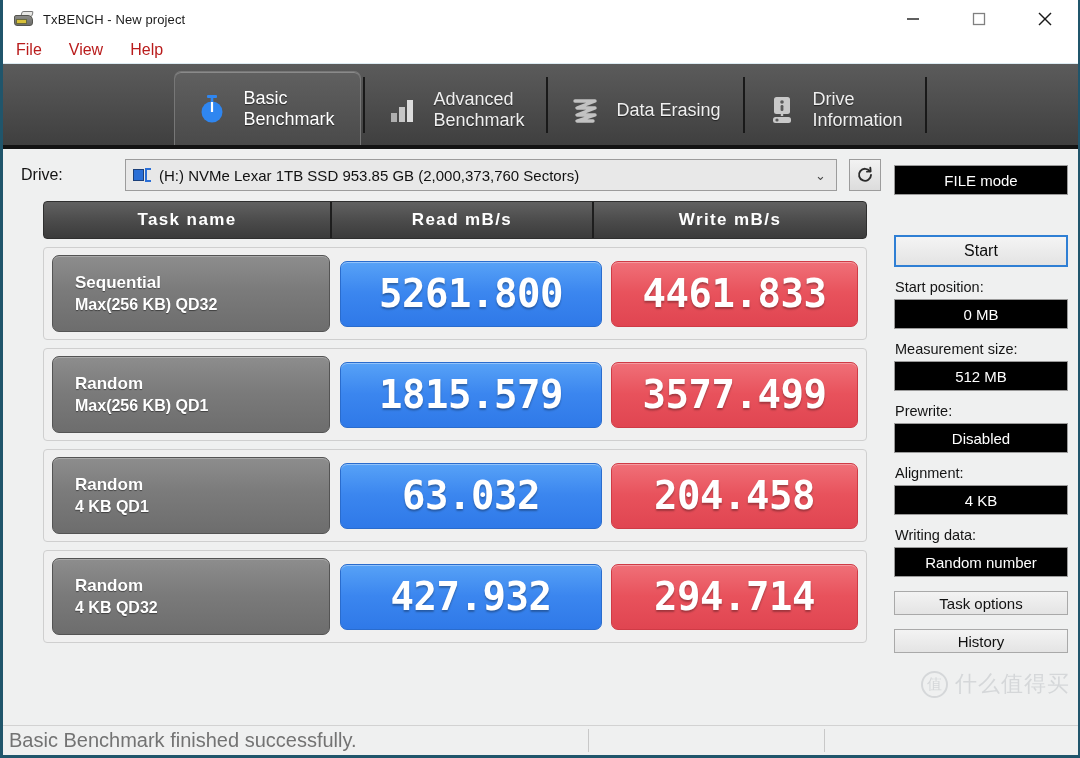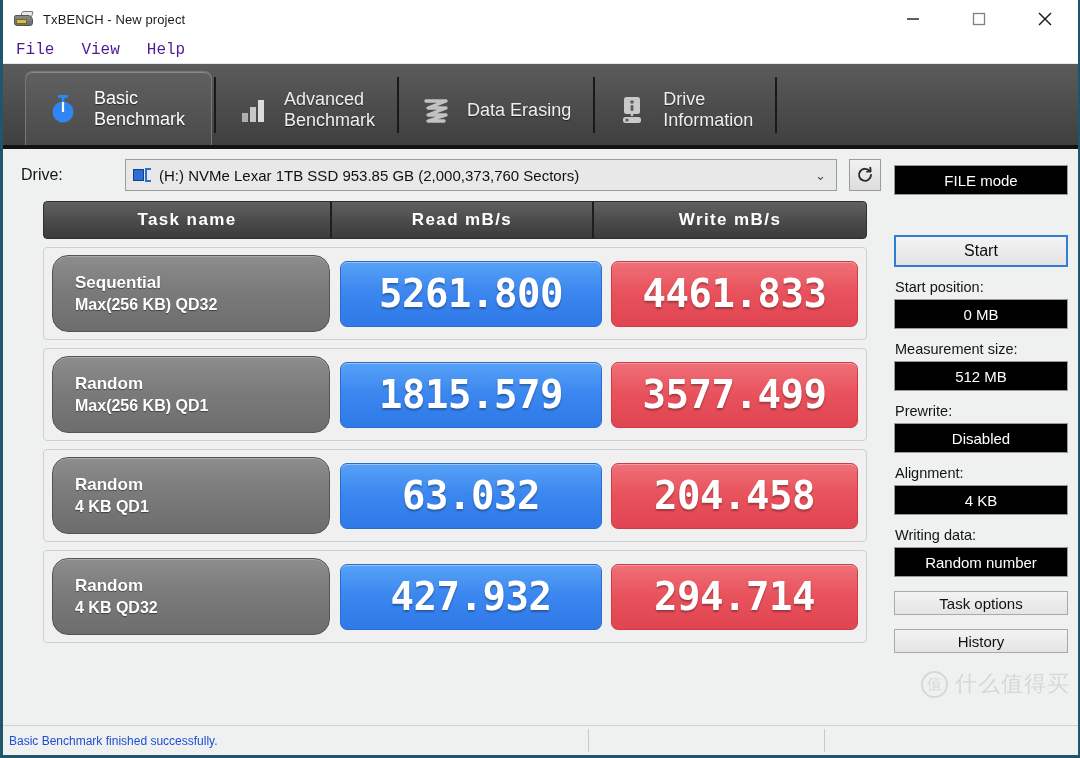--- a/index.html
+++ b/index.html
@@ -78,37 +78,37 @@
     height: 26px;
     background: #ffffff;
     display: flex;
     align-items: center;
     padding-left: 9px;
     flex: 0 0 auto;
     border-bottom: 1px solid #dcebf2;
   }
   .menu-item {
     font-size: 16px;
-    color: #4c1d95;
+    color: #b91c1c;
     padding: 1px 12px 2px 4px;
     margin-right: 11px;
     white-space: nowrap;
-    font-family: Liberation Mono, monospace;
   }
 
   
   .tabstrip {
     height: 85px;
     background: linear-gradient(180deg, #5b5b5b 0%, #4e4e4e 48%, #3f3f3f 100%);
     display: flex;
     align-items: flex-end;
     padding-left: 22px;
     border-bottom: 4px solid #131313;
     position: relative;
     flex: 0 0 auto;
+    justify-content: center;
   }
   .tab {
     height: 70px;
     display: flex;
     align-items: center;
     padding: 0 20px 0 18px;
     position: relative;
     color: #f2f2f2;
   }
   .tab.active {
@@ -250,21 +250,21 @@
     border-radius: 4px;
     display: flex;
     align-items: center;
     padding: 0 8px;
   }
   .cell-name {
     width: 278px; height: 77px;
     margin-right: 10px;
     background: linear-gradient(180deg, #8d8d8d 0%, #7b7b7b 45%, #6d6d6d 100%);
     border: 1px solid #545454;
-    border-radius: 16px;
+    border-radius: 7px;
     display: flex;
     flex-direction: column;
     justify-content: center;
     padding-left: 22px;
     color: #ffffff;
     box-shadow: inset 0 1px 0 rgba(255,255,255,.25);
   }
   .cell-name .l1 { font-size: 17px; font-weight: bold; line-height: 22px; text-shadow: 0 1px 1px rgba(0,0,0,.45); }
   .cell-name .l2 { font-size: 16px; font-weight: bold; line-height: 22px; text-shadow: 0 1px 1px rgba(0,0,0,.45); }
   .cell-val {
@@ -373,21 +373,21 @@
   .statusbar {
     height: 30px;
     flex: 0 0 auto;
     background: #eff0f0;
     border-top: 1px solid #d2d2d2;
     display: flex;
     align-items: center;
     position: relative;
   }
   .status-text {
-    font-size: 12px; color: #1d4ed8;
+    font-size: 20px; color: #737373;
     padding-left: 6px;
     white-space: nowrap;
   }
   .status-sep {
     position: absolute;
     top: 3px; bottom: 3px;
     width: 1px; background: #c8c8c8;
   }
 </style>
 </head>

